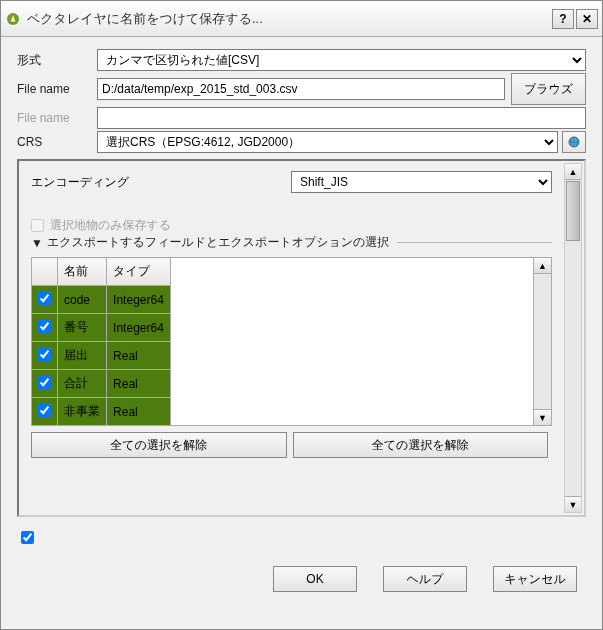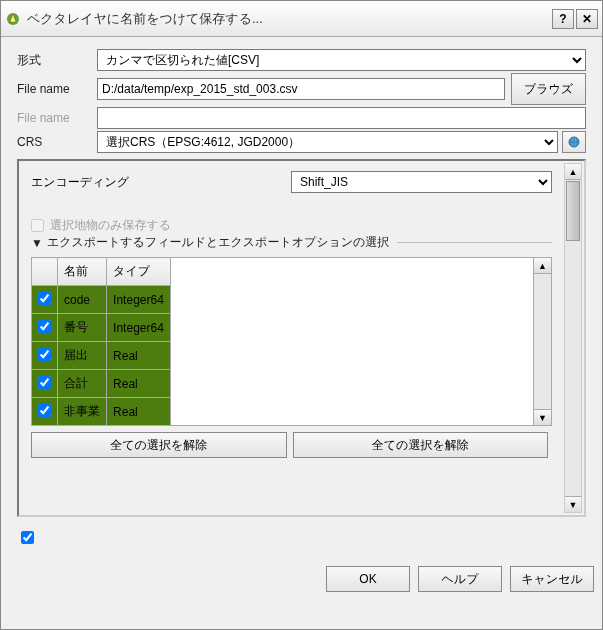--- a/index.html
+++ b/index.html
@@ -37,21 +37,21 @@
 .vscroll .arrow.bot { border-bottom: none; border-top: 1px solid #aaa; margin-top: auto; }
 .btn-row { display: flex; margin-top: 6px; }
 .btn-row .wbtn { flex: 1; border: 1px solid #888; background: linear-gradient(#f8f8f8,#e4e4e4); height: 26px; margin-right: 6px; }
 .btn-row .wbtn:last-child { margin-right: 4px; }
 .panel-scroll { position: absolute; right: 2px; top: 2px; bottom: 2px; width: 18px; background: #e8e8e8; border: 1px solid #ccc; display: flex; flex-direction: column; }
 .panel-scroll .arrow { height: 16px; background: linear-gradient(#f8f8f8,#ddd); border-bottom: 1px solid #aaa; text-align: center; font-size: 9px; line-height: 16px; }
 .panel-scroll .arrow.bot { margin-top: auto; border-top: 1px solid #aaa; border-bottom: none; }
 .panel-scroll .thumb { background: linear-gradient(90deg,#ddd,#bbb); margin: 1px; flex: 0 0 60px; border: 1px solid #999; }
 .bottom-chk { display: flex; align-items: center; margin: 14px 4px 14px 4px; }
 .bottom-chk input { margin-right: 6px; }
-.footer { display: flex; justify-content: flex-end; padding: 0 8px; gap: 8px; }
+.footer { display: flex; justify-content: flex-end; padding: 0 25px; gap: 26px; }
 .footer button { width: 84px; height: 26px; border: 1px solid #888; background: linear-gradient(#f8f8f8,#e4e4e4); }
 .panel-inner { margin-right: 20px; }
 </style>
 </head>
 <body>
 
 <div class="window">
   <div class="titlebar">
     <svg class="appicon" viewBox="0 0 16 16">
         <circle cx="8" cy="8" r="6" fill="#6a9f3c"></circle>

